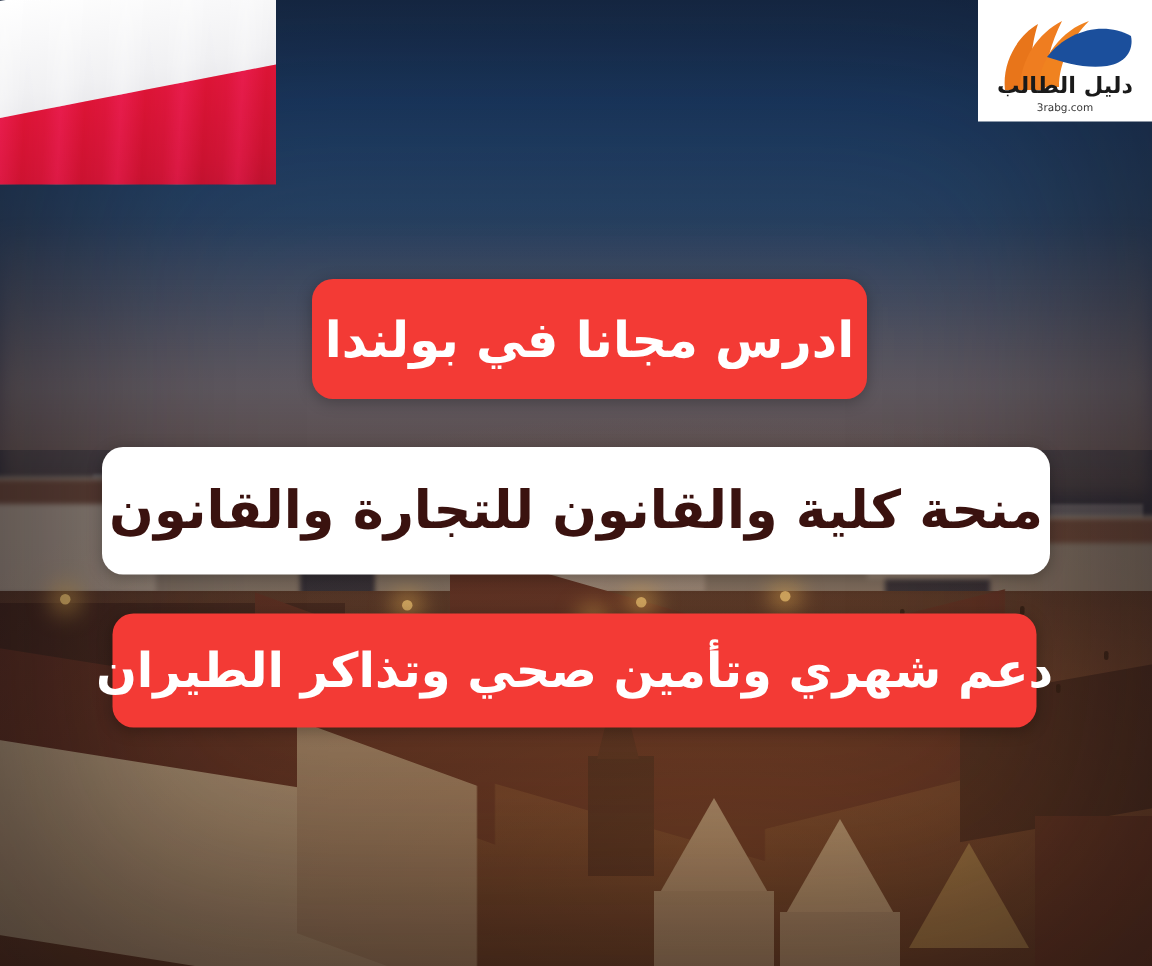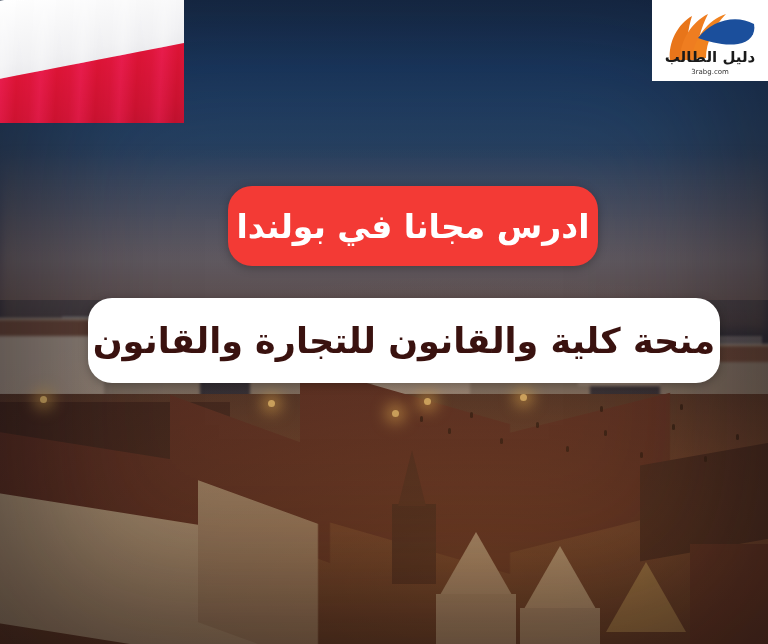--- a/index.html
+++ b/index.html
@@ -189,27 +189,26 @@
     font-family: "DejaVu Sans", "Liberation Sans", sans-serif;
     direction: ltr;
   }
 
   
   .banner {
     position: absolute;
     display: flex;
     align-items: center;
     justify-content: center;
-    border-radius: 24px;
+    border-radius: 14px;
     text-align: center;
     z-index: 8;
     box-shadow: 0 2px 10px rgba(0,0,0,.28);
     font-weight: 700;
     white-space: nowrap;
-    margin-left: 20px;
   }
   .banner.red {
     background: #f33a35;
     color: #ffffff;
   }
   .banner.white {
     background: #ffffff;
     color: #3a120f;
   }
 
@@ -335,14 +334,17 @@
   </div>
 
   <div id="banner-1" class="banner red">
     <span>ادرس مجانا في بولندا</span>
   </div>
 
   <div id="banner-2" class="banner white">
     <span>منحة كلية والقانون للتجارة والقانون</span>
   </div>
 
+  <div id="banner-3" class="banner red">
+    <span>دعم شهري وتأمين صحي وتذاكر الطيران</span>
+  </div>
 
 </div>
 
 </body></html>

